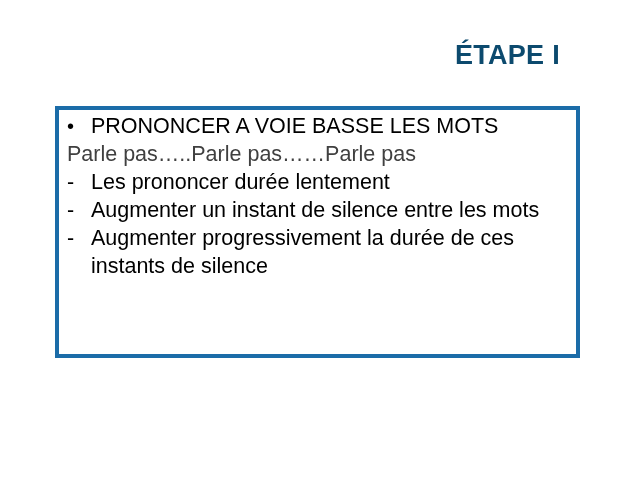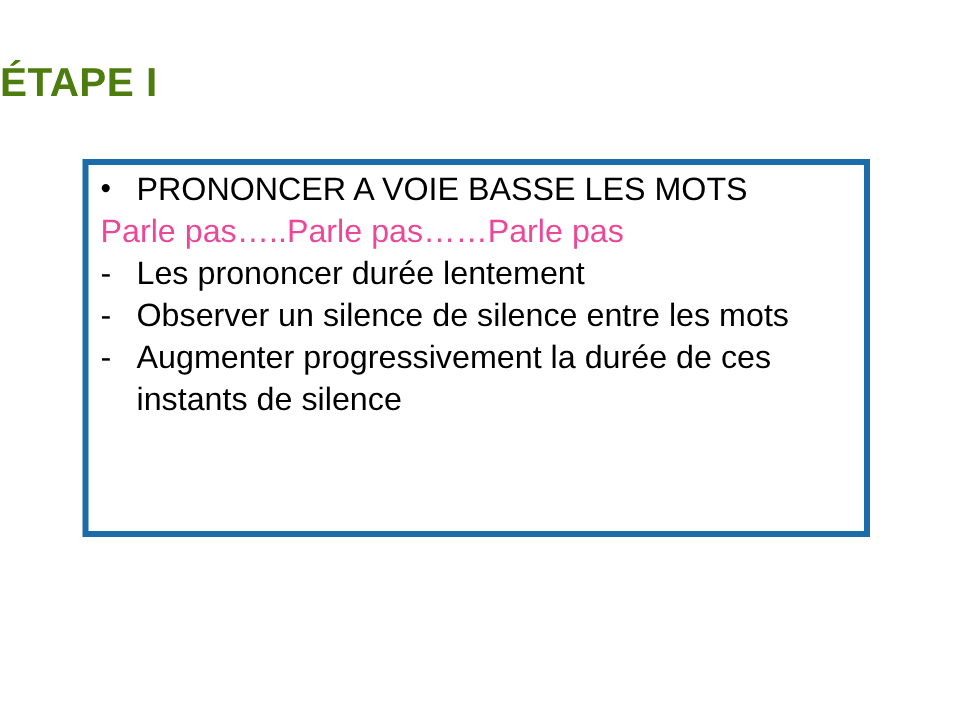--- a/index.html
+++ b/index.html
@@ -19,24 +19,24 @@
     position: absolute;
     inset: 0;
     background: #ffffff;
   }
 
   .slide-title {
     position: absolute;
     left: 0;
     top: 41px;
     width: 560px;
-    text-align: left;
+    text-align: right;
     font-size: 27px;
     font-weight: bold;
-    color: #4d7c0f;
+    color: #0c4a6e;
     letter-spacing: 0.3px;
     line-height: 1.1;
   }
 
   .content-box {
     position: absolute;
     left: 55px;
     top: 106px;
     width: 525px;
     height: 252px;
@@ -81,21 +81,21 @@
   .line .text {
     flex: 1 1 auto;
     padding-right: 4px;
   }
 
   .line.plain {
     padding-left: 0;
   }
 
   .line.red {
-    color: #ec4899;
+    color: #404040;
   }
 
   .line.red .text {
     padding-left: 2px;
   }
 </style>
 </head>
 <body>
 
 <div class="slide">
@@ -114,21 +114,21 @@
         <span class="text">Parle pas…..Parle pas……Parle pas</span>
       </div>
 
       <div class="line">
         <span class="marker dash">-</span>
         <span class="text">Les prononcer durée lentement</span>
       </div>
 
       <div class="line">
         <span class="marker dash">-</span>
-        <span class="text">Observer un silence de silence entre les mots</span>
+        <span class="text">Augmenter un instant de silence entre les mots</span>
       </div>
 
       <div class="line">
         <span class="marker dash">-</span>
         <span class="text">Augmenter progressivement la durée de ces instants de silence</span>
       </div>
 
     </div>
   </div>
 

